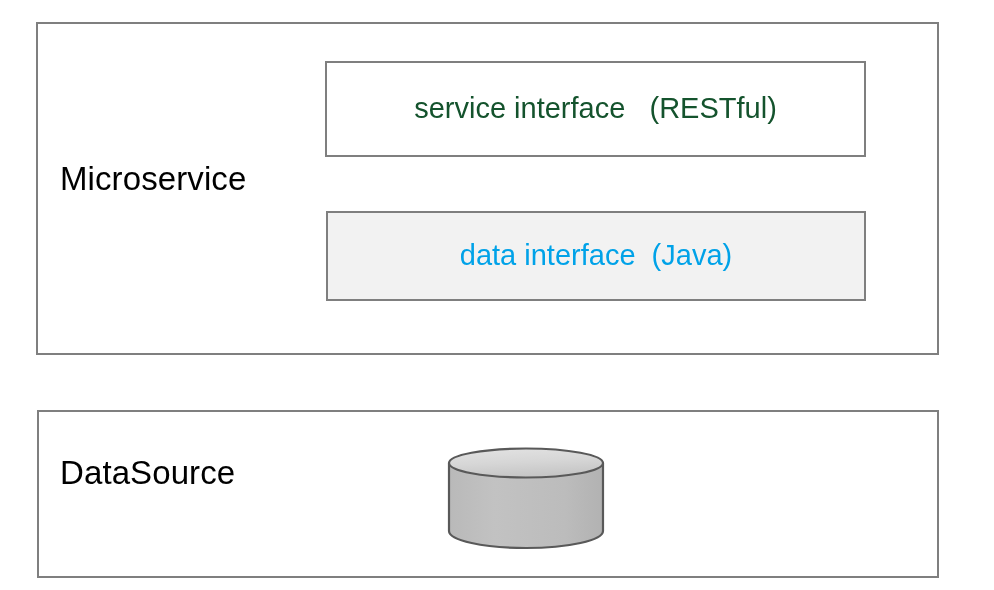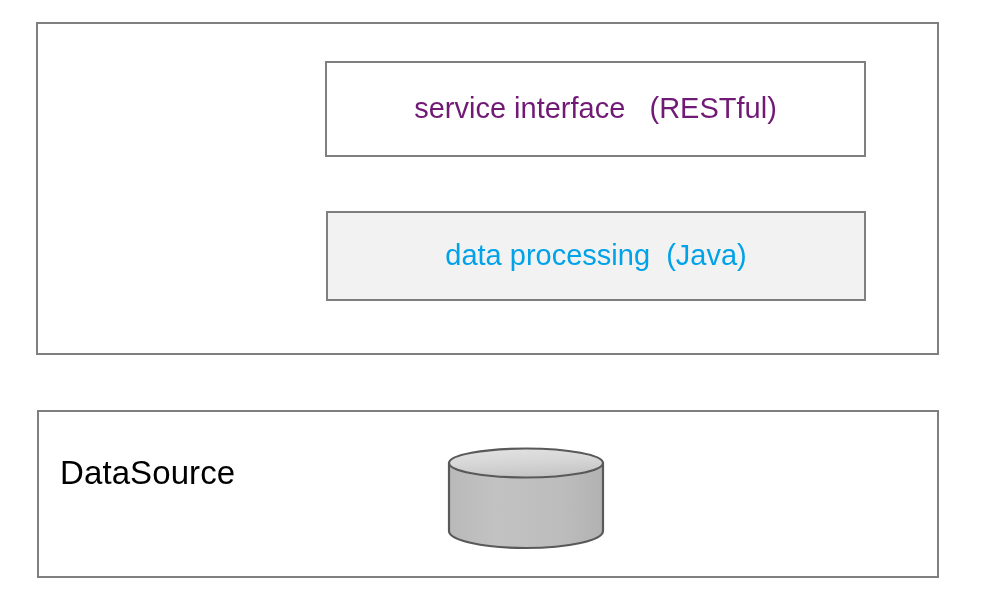--- a/index.html
+++ b/index.html
@@ -83,21 +83,21 @@
     background: #f2f2f2;
   }
   .layer-label {
     font-size: 29px;
     font-weight: 400;
     line-height: 1.1;
     white-space: pre;
     text-align: center;
   }
   #service-interface-label {
-    color: #701a75;
+    color: #14532d;
   }
   #data-processing-label {
     color: #00a2e8;
   }
 
   
   #database-cylinder {
     position: absolute;
     left: 446px;
     top: 448px;
@@ -112,27 +112,28 @@
   }
 </style>
 </head>
 <body>
 
 <div id="canvas">
 
   <div id="microservice-box" class="container-box">
   </div>
 
+  <div id="microservice-title" class="container-title">Microservice</div>
 
   <div id="service-interface-box" class="layer-box">
     <span id="service-interface-label" class="layer-label">service interface   (RESTful)</span>
   </div>
 
   <div id="data-processing-box" class="layer-box">
-    <span id="data-processing-label" class="layer-label">data processing  (Java)</span>
+    <span id="data-processing-label" class="layer-label">data interface  (Java)</span>
   </div>
 
   <div id="datasource-box" class="container-box">
   </div>
 
   <div id="datasource-title" class="container-title">DataSource</div>
 
   <div id="database-cylinder">
     <svg viewBox="0 0 160 102" xmlns="http://www.w3.org/2000/svg">
       <defs>

